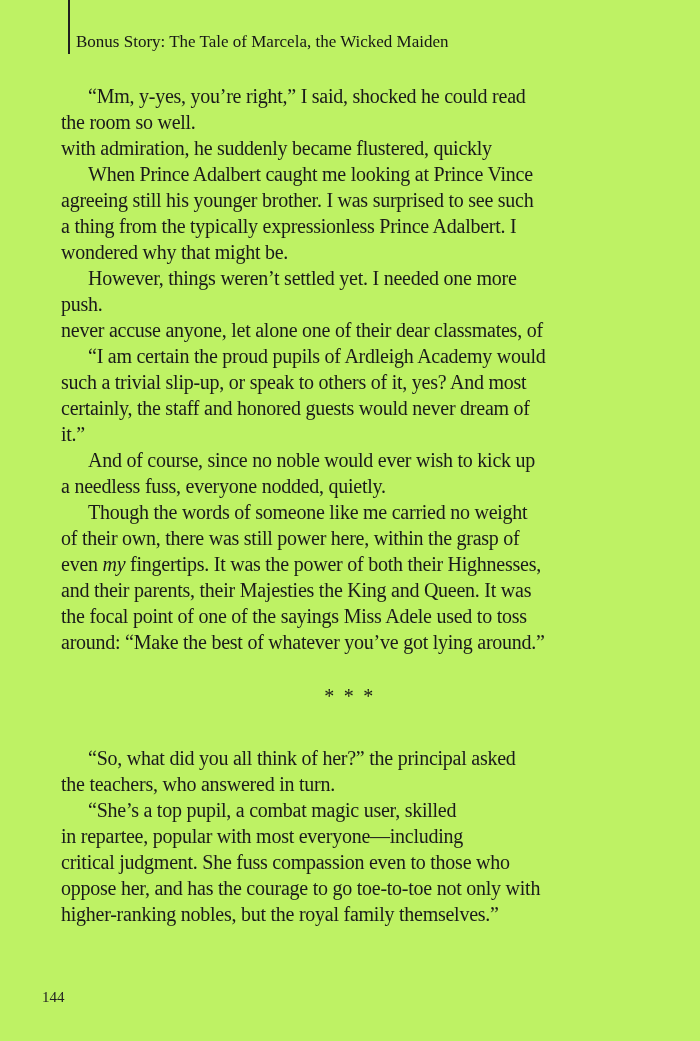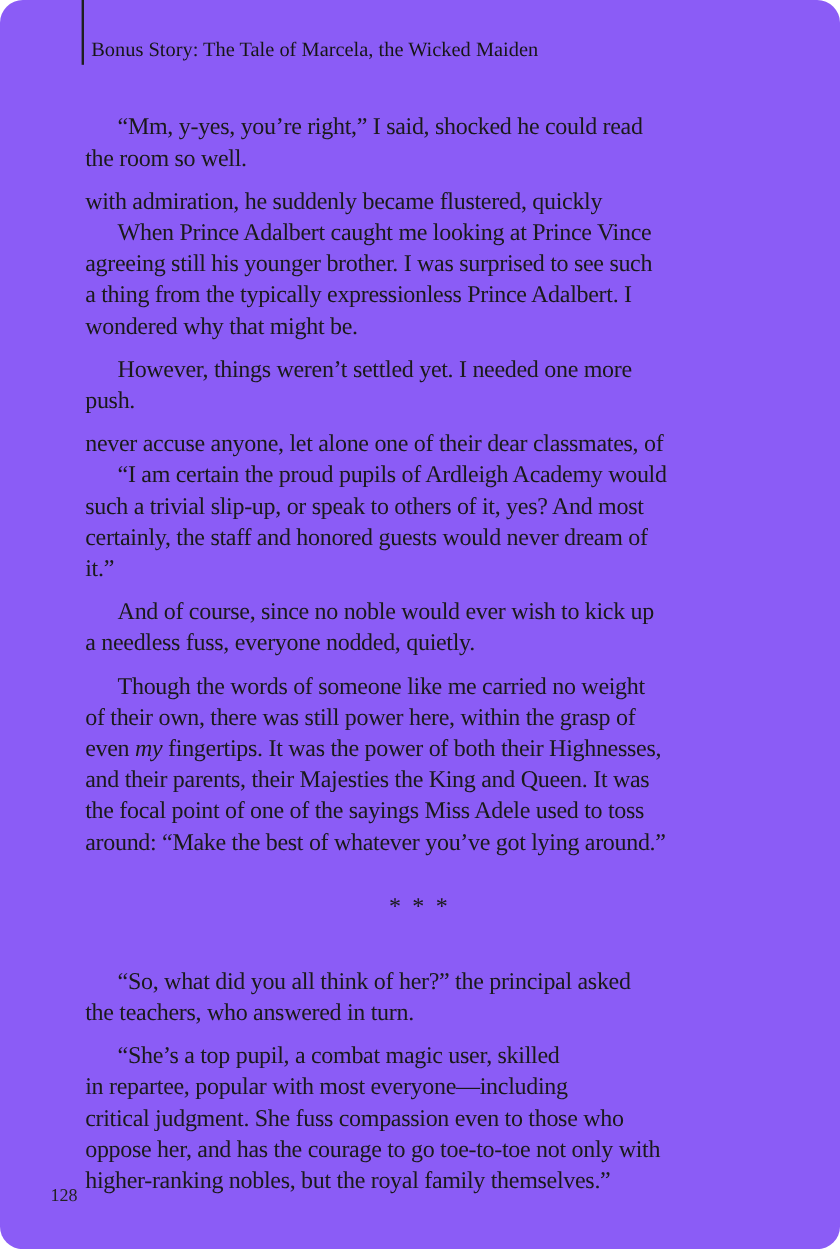--- a/index.html
+++ b/index.html
@@ -6,22 +6,21 @@
   body {
     width: 700px; height: 1041px;
     background: #ffffff;
     font-family: "Liberation Serif", serif;
     color: #1a1a1a;
     position: relative;
     overflow: hidden;
   }
   .page {
     position: absolute; inset: 0;
-    background: #8b5cf6;
-    border-radius: 19px;
+    background: #bef264;
   }
   .chapter-rule {
     position: absolute;
     left: 68px; top: 0;
     width: 1.5px; height: 54px;
     background: #1f1f1f;
   }
   .running-header {
     position: absolute;
     left: 76px; top: 33px;
@@ -33,21 +32,21 @@
   }
   .story {
     position: absolute;
     left: 61px; top: 83px;
     width: 575px;
     font-size: 20px;
     line-height: 26px;
     letter-spacing: -0.25px;
     color: #1a1a1a;
   }
-  .story p { margin: 10px; padding: 0; }
+  .story p { margin: 0; padding: 0; }
   .line { display: block; white-space: pre; }
   .indent { padding-left: 27px; }
   .scene-break {
     display: block;
     text-align: center;
     margin: 28px 0 36px 0;
     word-spacing: 5px;
     font-size: 20px;
     white-space: pre;
   }
@@ -120,15 +119,15 @@
     <p>
       <span class="line indent">“She’s a top pupil, a combat magic user, skilled</span>
       <span class="line">in repartee, popular with most everyone—including</span>
       <span class="line">critical judgment. She fuss compassion even to those who</span>
       <span class="line">oppose her, and has the courage to go toe-to-toe not only with</span>
       <span class="line">higher-ranking nobles, but the royal family themselves.”</span>
     </p>
 
   </div>
 
-  <div class="page-number">128</div>
+  <div class="page-number">144</div>
 
 </div>
 
 </body></html>

